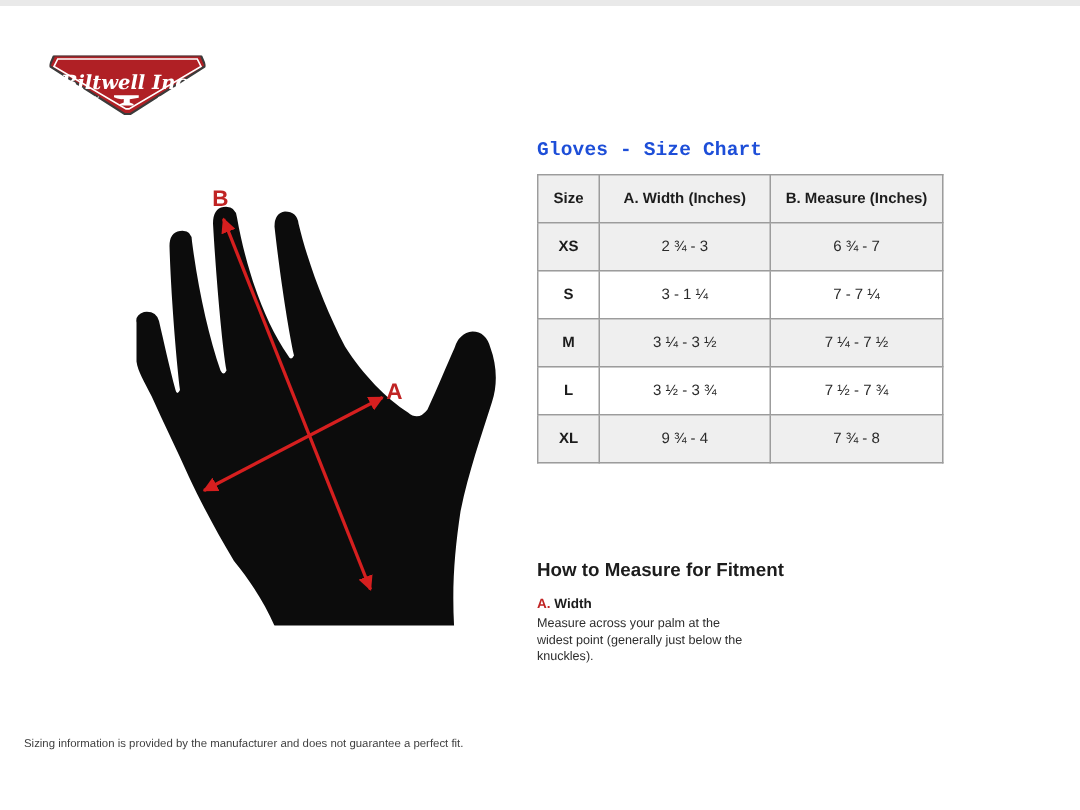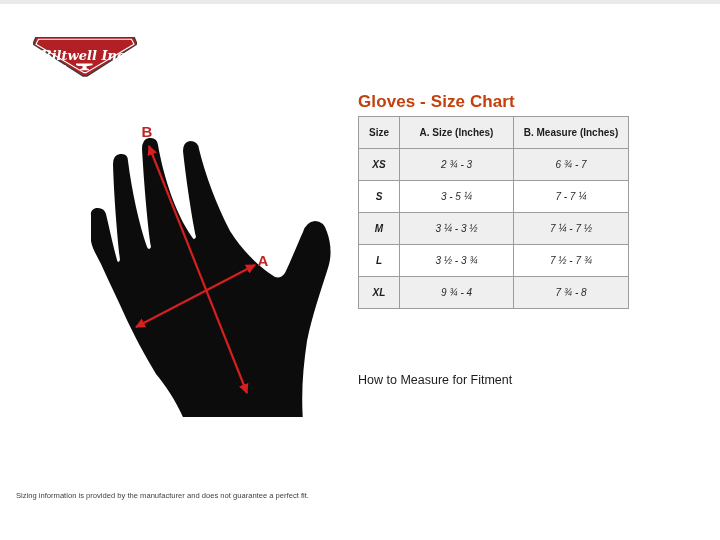--- a/index.html
+++ b/index.html
@@ -8,38 +8,38 @@
     font-family:"Liberation Sans",sans-serif;color:#1c1c1c;overflow:hidden;
     margin:4px auto;
   }
   
   .logo-svg{position:absolute;left:33px;top:33px;}
   
   .hand-svg{position:absolute;left:80px;top:100px;}
   
   .chart-title{
     position:absolute;left:358px;top:88px;margin:0;
-    font-size:17px;font-weight:bold;color:#c2410c;letter-spacing:.1px;
+    font-size:13px;font-weight:bold;color:#1d4ed8;letter-spacing:.1px;font-family:Liberation Mono, monospace;
   }
   table.size-table{
     position:absolute;left:358px;top:112px;width:224px;
     border-collapse:collapse;table-layout:fixed;
   }
   table.size-table th,table.size-table td{
     border:1px solid #9c9c9c;text-align:center;vertical-align:middle;
     font-size:10px;padding:0;
   }
   table.size-table th{height:31px;font-weight:bold;background:#efefef;}
-  table.size-table td{height:31px;color:#2a2a2a;font-style:italic;}
+  table.size-table td{height:31px;color:#2a2a2a;}
   table.size-table td.size-cell{font-weight:bold;color:#1c1c1c;}
   table.size-table tr.alt td{background:#efefef;}
   .col-size{width:41px;} .col-width{width:114px;} .col-length{width:115px;}
   
   .measure{position:absolute;left:358px;top:369px;width:286px;}
-  .measure h3{margin:0 0 10px 0;font-size:12.5px;font-weight:normal;color:#1c1c1c;}
+  .measure h3{margin:0 0 10px 0;font-size:12.5px;font-weight:bold;color:#1c1c1c;}
   .measure-cols{display:flex;gap:6px;}
   .measure-col{width:140px;}
   .measure-label{font-size:9px;font-weight:bold;margin-bottom:3px;}
   .measure-label .key{color:#c02424;}
   .measure-col p{margin:0;font-size:8.4px;line-height:1.32;color:#2e2e2e;}
   
   .footer{position:absolute;left:16px;top:487px;font-size:7.6px;line-height:1.35;color:#3f3f3f;}
 </style>
 </head>
 <body>
@@ -99,33 +99,33 @@
 
   <table class="size-table">
     <colgroup>
         <col class="col-size">
         <col class="col-width">
         <col class="col-length">
       </colgroup>
     <thead>
       <tr>
         <th>Size</th>
-        <th>A. Size (Inches)</th>
+        <th>A. Width (Inches)</th>
         <th>B. Measure (Inches)</th>
       </tr>
     </thead>
     <tbody>
       <tr class="alt">
         <td class="size-cell">XS</td>
         <td>2 ¾ - 3</td>
         <td>6 ¾ - 7</td>
       </tr>
       <tr>
         <td class="size-cell">S</td>
-        <td>3 - 5 ¼</td>
+        <td>3 - 1 ¼</td>
         <td>7 - 7 ¼</td>
       </tr>
       <tr class="alt">
         <td class="size-cell">M</td>
         <td>3 ¼ - 3 ½</td>
         <td>7 ¼ - 7 ½</td>
       </tr>
       <tr>
         <td class="size-cell">L</td>
         <td>3 ½ - 3 ¾</td>
@@ -135,20 +135,27 @@
         <td class="size-cell">XL</td>
         <td>9 ¾ - 4</td>
         <td>7 ¾ - 8</td>
       </tr>
     </tbody>
   </table>
 
   <div class="measure">
     <h3>How to Measure for Fitment</h3>
     <div class="measure-cols">
+      <div class="measure-col">
+        <div class="measure-label">
+          <span class="key">A.</span>
+          <span>Width</span>
+        </div>
+        <p>Measure across your palm at the widest point (generally just below the knuckles).</p>
+      </div>
     </div>
   </div>
 
   <div class="footer">
     <div>Sizing information is provided by the manufacturer and does not guarantee a perfect fit.</div>
   </div>
 
 </div>
 
 </body></html>

